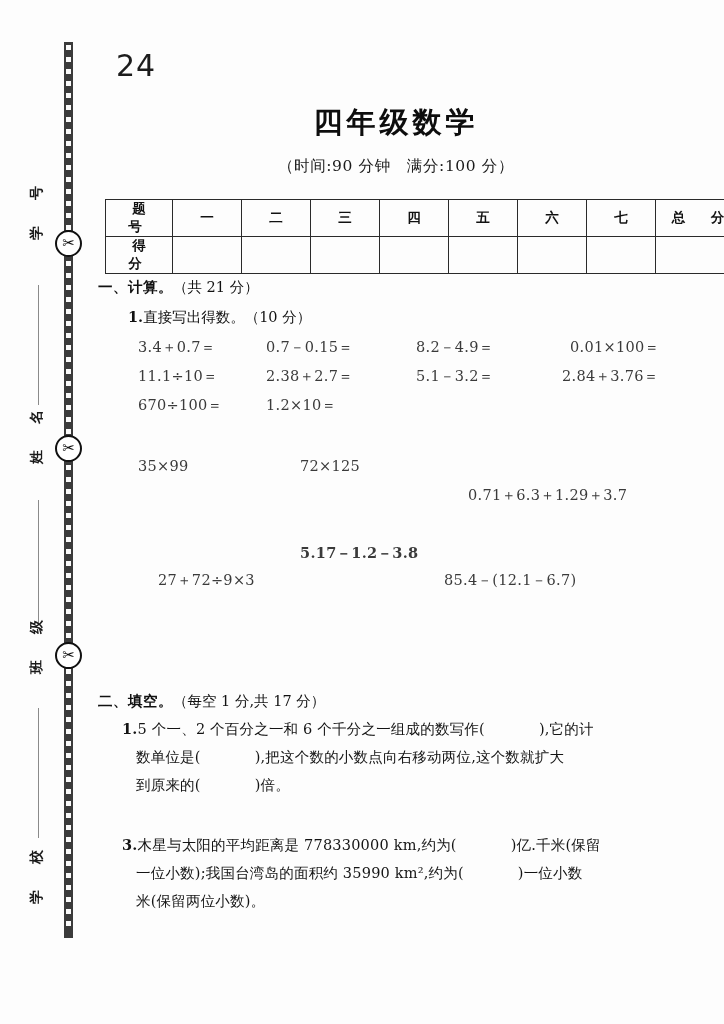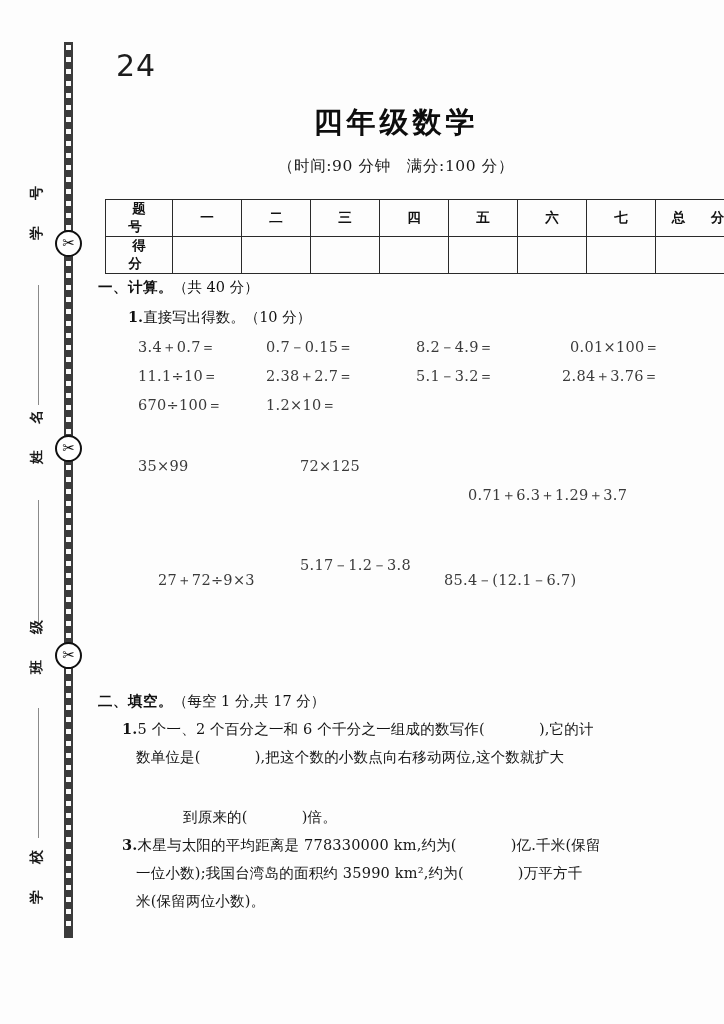--- a/index.html
+++ b/index.html
@@ -317,21 +317,21 @@
         <td class="num-cell"></td>
         <td class="num-cell"></td>
         <td class="num-cell"></td>
         <td class="num-cell"></td>
         <td class="total-cell"></td>
       </tr>
     </tbody>
       </table>
 
     <div class="sec-head" style="left:2px; top:278px;">
-      <b>一、计算。</b><span>（共 40 分）</span>
+      <b>一、计算。</b><span>（共 21 分）</span>
     </div>
 
     <div class="q-head" style="left:32px; top:308px;">
       <span class="qn">1.</span><span>直接写出得数。</span><span>（10 分）</span>
     </div>
 
     <div class="expr" style="left:42px; top:338px;">3.4＋0.7＝</div>
     <div class="expr" style="left:170px; top:338px;">0.7－0.15＝</div>
     <div class="expr" style="left:320px; top:338px;">8.2－4.9＝</div>
     <div class="expr" style="left:474px; top:338px;">0.01×100＝</div>
@@ -343,42 +343,42 @@
 
     <div class="expr" style="left:42px; top:396px;">670÷100＝</div>
     <div class="expr" style="left:170px; top:396px;">1.2×10＝</div>
 
 
     <div class="expr" style="left:42px; top:458px;">35×99</div>
     <div class="expr" style="left:204px; top:458px;">72×125</div>
     <div class="expr" style="left:372px; top:458px;margin-top:28px;">0.71＋6.3＋1.29＋3.7</div>
 
     <div class="expr" style="left:42px; top:571px;margin-left:20px;">27＋72÷9×3</div>
-    <div class="expr" style="left:204px; top:556px;">5.17－1.2－3.8</div>
+    <div class="expr" style="left:204px; top:544px;font-weight:bold;">5.17－1.2－3.8</div>
     <div class="expr" style="left:348px; top:571px;">85.4－(12.1－6.7)</div>
 
     <div class="sec-head" style="left:2px; top:692px;">
       <b>二、填空。</b><span>（每空 1 分,共 17 分）</span>
     </div>
 
     <div class="fillrow" style="left:26px; top:720px;">
       <span class="qn">1.</span><span>5 个一、2 个百分之一和 6 个千分之一组成的数写作(</span><span class="blank"></span><span>),它的计</span>
     </div>
     <div class="fillrow" style="left:40px; top:748px;text-align:right;">
       <span>数单位是(</span><span class="blank"></span><span>),把这个数的小数点向右移动两位,这个数就扩大</span>
     </div>
-    <div class="fillrow" style="left:40px; top:808px;margin-left:47px;">
+    <div class="fillrow" style="left:40px; top:776px;">
       <span>到原来的(</span><span class="blank"></span><span>)倍。</span>
     </div>
 
 
     <div class="fillrow" style="left:26px; top:836px;">
       <span class="qn">3.</span><span>木星与太阳的平均距离是 778330000 km,约为(</span><span class="blank"></span><span>)亿.千米(保留</span>
     </div>
     <div class="fillrow" style="left:40px; top:864px;">
-      <span>一位小数);我国台湾岛的面积约 35990 km²,约为(</span><span class="blank"></span><span>)万平方千</span>
+      <span>一位小数);我国台湾岛的面积约 35990 km²,约为(</span><span class="blank"></span><span>)一位小数</span>
     </div>
     <div class="fillrow" style="left:40px; top:892px;">
       <span>米(保留两位小数)。</span>
     </div>
 
   </div>
 </div>
 
 </body></html>

